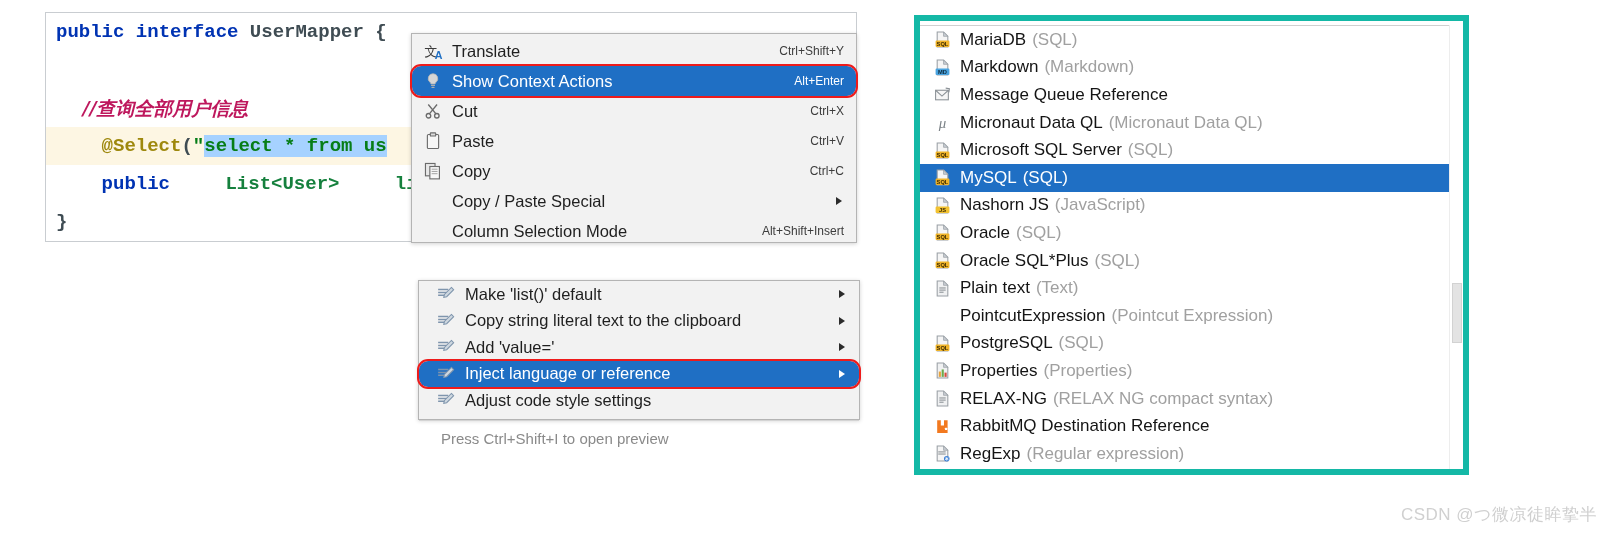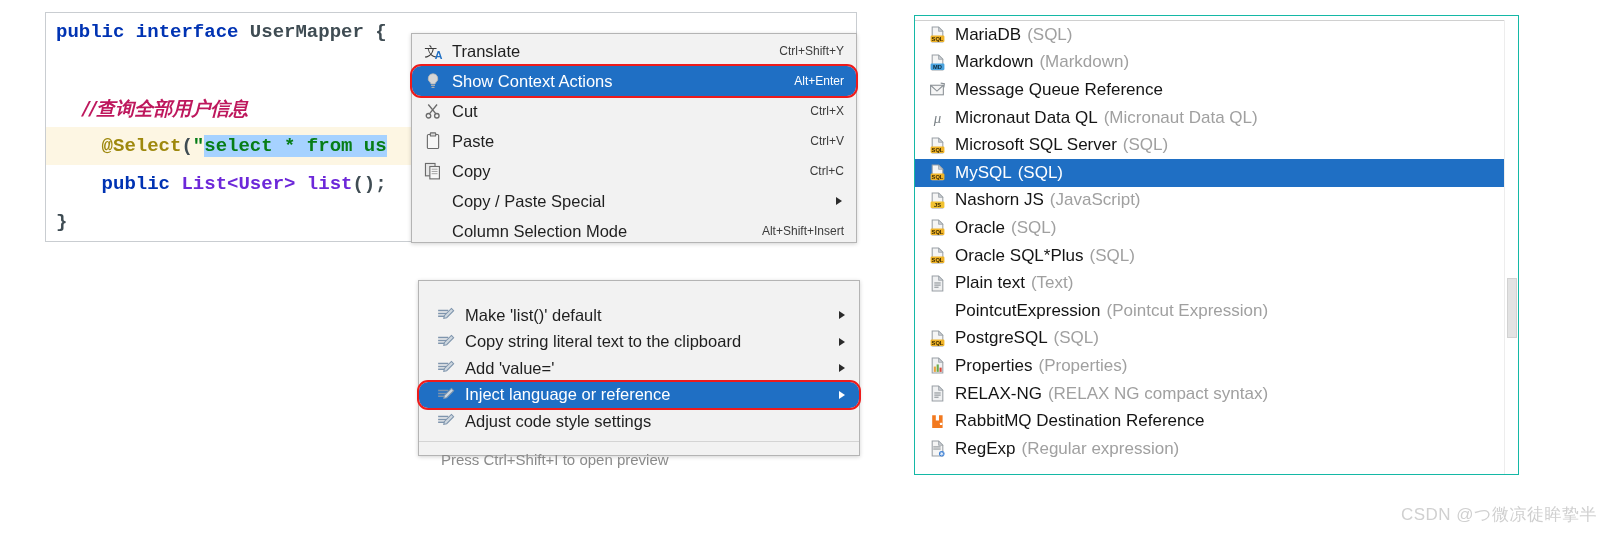--- a/index.html
+++ b/index.html
@@ -14,21 +14,21 @@
   #editor{
     position:absolute;left:45px;top:12px;width:812px;height:230px;
     background:#ffffff;border:1px solid #c9cdd1;
     font-family:"Liberation Mono","DejaVu Sans Mono",monospace;
     font-size:19px;line-height:38px;overflow:hidden;
     box-sizing:border-box;
   }
   .code-line{white-space:pre;padding-left:10px;height:38px;font-weight:bold;}
   .ln-select{background:#fdf6e3;}
   .kw{color:#0033b3;}
-  .plain{color:#6d28d9;}
+  .plain{color:#15803d;margin-left:44px;}
   .cls{color:#3f4c53;}
   .cmt{color:#be185d;font-style:italic;font-family:"DejaVu Serif",serif;}
   .ann{color:#9e880d;}
   .str-q{color:#067d17;}
   .sel{background:#a6d2ff;color:#067d17;}
   .punc{color:#3f4c53;}
 
   
   .menu{
     position:absolute;background:#f2f2f2;
@@ -54,31 +54,31 @@
     border-top:4.5px solid transparent;border-bottom:4.5px solid transparent;
   }
   .mrow.hl .arrow{border-left-color:#ffffff;}
   .redbox{outline:2px solid #ee1b1b;outline-offset:0;z-index:3;}
 
   
   #ctxmenu{left:411px;top:33px;width:446px;height:210px;padding-top:2px;}
   #ctxmenu .mrow{height:30px;}
 
   
-  #injmenu{left:418px;top:280px;width:442px;height:176px;padding-top:21px;}
+  #injmenu{left:418px;top:280px;width:442px;height:140px;padding-top:0;}
   #injmenu .mrow{height:26.5px;padding-left:14px;}
   #injmenu .sep{height:1px;background:#d4d4d4;margin:6px 0 0 0;}
   #injmenu .hint{
     color:#8a8a8a;font-size:15px;padding:9px 0 0 22px;white-space:nowrap;
   }
 
   
   #langpanel{
-    position:absolute;left:914px;top:15px;width:605px;height:460px;
-    background:#ffffff;border:1px solid #14b8a6;box-sizing:border-box;
+    position:absolute;left:914px;top:15px;width:555px;height:460px;
+    background:#ffffff;border:6px solid #14b8a6;box-sizing:border-box;
     overflow:hidden;
   }
   #langpanel .topbar{height:4px;background:#ffffff;border-bottom:1px solid #d0d0d0;}
   .lrow{
     display:flex;align-items:center;height:27.6px;padding-left:9px;
     font-size:17px;color:#141414;white-space:nowrap;
   }
   .lrow.sel{background:#1f6fc4;color:#ffffff;}
   .lrow .licon{width:26px;min-width:26px;display:flex;align-items:center;justify-content:center;margin-right:5px;}
   .lrow .lname{font-weight:400;}

